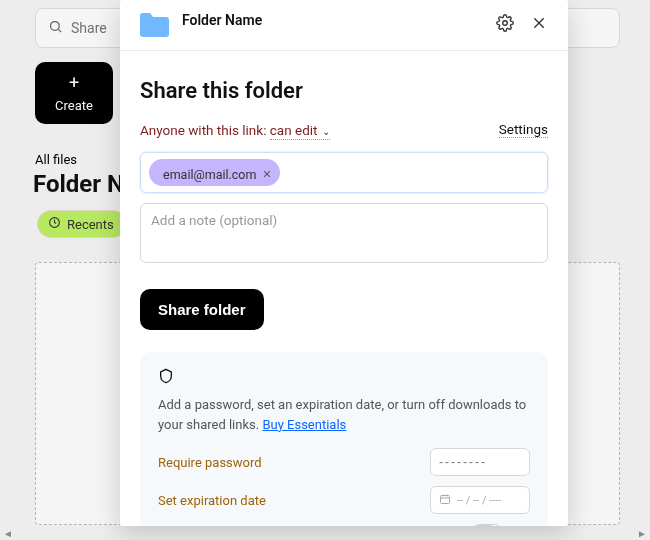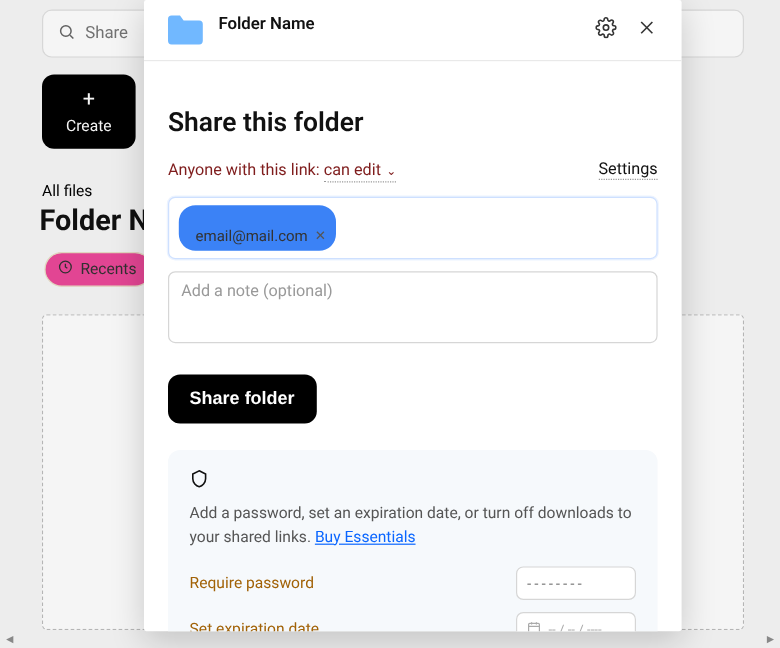--- a/index.html
+++ b/index.html
@@ -5,44 +5,44 @@
   * { box-sizing: border-box; margin: 0; padding: 0; }
   html, body { width: 650px; height: 540px; overflow: hidden; font-family: -apple-system, BlinkMacSystemFont, "Segoe UI", Roboto, Helvetica, Arial, sans-serif; }
   .backdrop { position: absolute; inset: 0; background: #f7f7f7; }
   .bg-topbar { position: absolute; left: 35px; top: 8px; right: 30px; height: 40px; background: #fff; border: 1px solid #e0e0e0; border-radius: 8px; display: flex; align-items: center; padding: 0 12px; gap: 8px; }
   .bg-topbar .sicon { color: #666; }
   .bg-topbar .stxt { color: #777; font-size: 14px; }
   .bg-create { position: absolute; left: 35px; top: 62px; width: 78px; height: 62px; background: #000; color: #fff; border-radius: 10px; display: flex; flex-direction: column; align-items: center; justify-content: center; gap: 6px; font-size: 13px; }
   .bg-create .plus { font-size: 18px; line-height: 1; }
   .bg-allfiles { position: absolute; left: 35px; top: 152px; font-size: 13px; color: #000000; }
   .bg-heading { position: absolute; left: 33px; top: 170px; font-size: 24px; font-weight: 700; color: #111; }
-  .bg-recents { position: absolute; left: 37px; top: 210px; background: #ec4899; border: 1px solid #eadfc8; border-radius: 20px; padding: 5px 12px 5px 10px; display: flex; align-items: center; gap: 6px; font-size: 13px; color: #333; }
+  .bg-recents { position: absolute; left: 37px; top: 210px; background: #bef264; border: 1px solid #eadfc8; border-radius: 20px; padding: 5px 12px 5px 10px; display: flex; align-items: center; gap: 6px; font-size: 13px; color: #333; }
   .bg-dropzone { position: absolute; left: 35px; right: 30px; top: 262px; bottom: 15px; border: 1px dashed #bdbdbd; border-radius: 4px; background: #fff; }
   .scrim { position: absolute; inset: 0; background: rgba(0,0,0,0.04); }
   .bottom-scroll { position: absolute; left: 0; right: 0; bottom: 0; height: 14px; background: #ededed; display: flex; align-items: center; justify-content: space-between; padding: 0 2px; }
   .bottom-scroll .arr { width: 12px; height: 12px; display: flex; align-items: center; justify-content: center; color: #888; font-size: 10px; }
 
   .modal { position: absolute; left: 120px; top: 0; width: 448px; bottom: 14px; background: #fff; box-shadow: 0 8px 28px rgba(0,0,0,0.18); border-radius: 2px; overflow: hidden; display: flex; flex-direction: column; }
   .m-header { display: flex; align-items: flex-start; padding: 12px 18px 12px 18px; gap: 12px; border-bottom: 1px solid #e9e9e9; }
   .folder-ico { width: 32px; height: 26px; flex-shrink: 0; }
   .m-titleblock { flex: 1; }
   .m-title { font-size: 14px; font-weight: 600; color: #111; }
   .m-sub { font-size: 12px; color: #888; margin-top: 2px; }
   .m-header .iconbtn { width: 22px; height: 22px; display: flex; align-items: center; justify-content: center; color: #333; cursor: pointer; border-radius: 4px; }
 
   .m-body { padding: 16px 20px 20px 20px; }
-  .m-h1 { font-size: 22px; font-weight: 600; color: #111; margin-top: 23px; margin-bottom: 18px; }
+  .m-h1 { font-size: 22px; font-weight: 600; color: #111; margin-top: 11px; margin-bottom: 18px; }
   .linkrow { display: flex; justify-content: space-between; align-items: center; font-size: 13.5px; margin-bottom: 14px; }
   .linkrow .left { color: #7f1d1d; }
   .linkrow .perm { border-bottom: 1px dotted #999; padding-bottom: 1px; cursor: pointer; }
   .linkrow .perm .chev { font-size: 10px; margin-left: 2px; }
   .linkrow .settings { color: #111; border-bottom: 1px dotted #999; cursor: pointer; }
 
   .emailbox { border: 1px solid #0a66ff33; border-radius: 6px; padding: 6px 8px; display: flex; align-items: center; gap: 6px; margin-bottom: 10px; outline: 1px solid rgba(10,102,255,0.08); }
-  .chip { background: #3b82f6; border-radius: 14px; padding: 19px 8px 4px 14px; display: flex; align-items: center; gap: 6px; font-size: 12.5px; color: #333; }
+  .chip { background: #c4b5fd; border-radius: 14px; padding: 8px 8px 4px 14px; display: flex; align-items: center; gap: 6px; font-size: 12.5px; color: #333; }
   .chip .x { cursor: pointer; color: #555; }
   .emailbox input { flex: 1; border: none; outline: none; font-size: 13px; padding: 4px; background: transparent; }
 
   .notebox { border: 1px solid #d6d6d6; border-radius: 6px; width: 100%; height: 60px; padding: 8px 10px; font-size: 13.5px; color: #111; resize: none; font-family: inherit; }
   .notebox::placeholder { color: #999; }
 
   .actionrow { display: flex; justify-content: space-between; align-items: center; margin-top: 22px; margin-bottom: 22px; }
   .createlink { display: flex; align-items: center; gap: 8px; font-size: 14px; color: #111; }
   .createlink .linkico { color: #111; }
   .createlink .cr { color: #0a66ff; font-weight: 600; cursor: pointer; }

